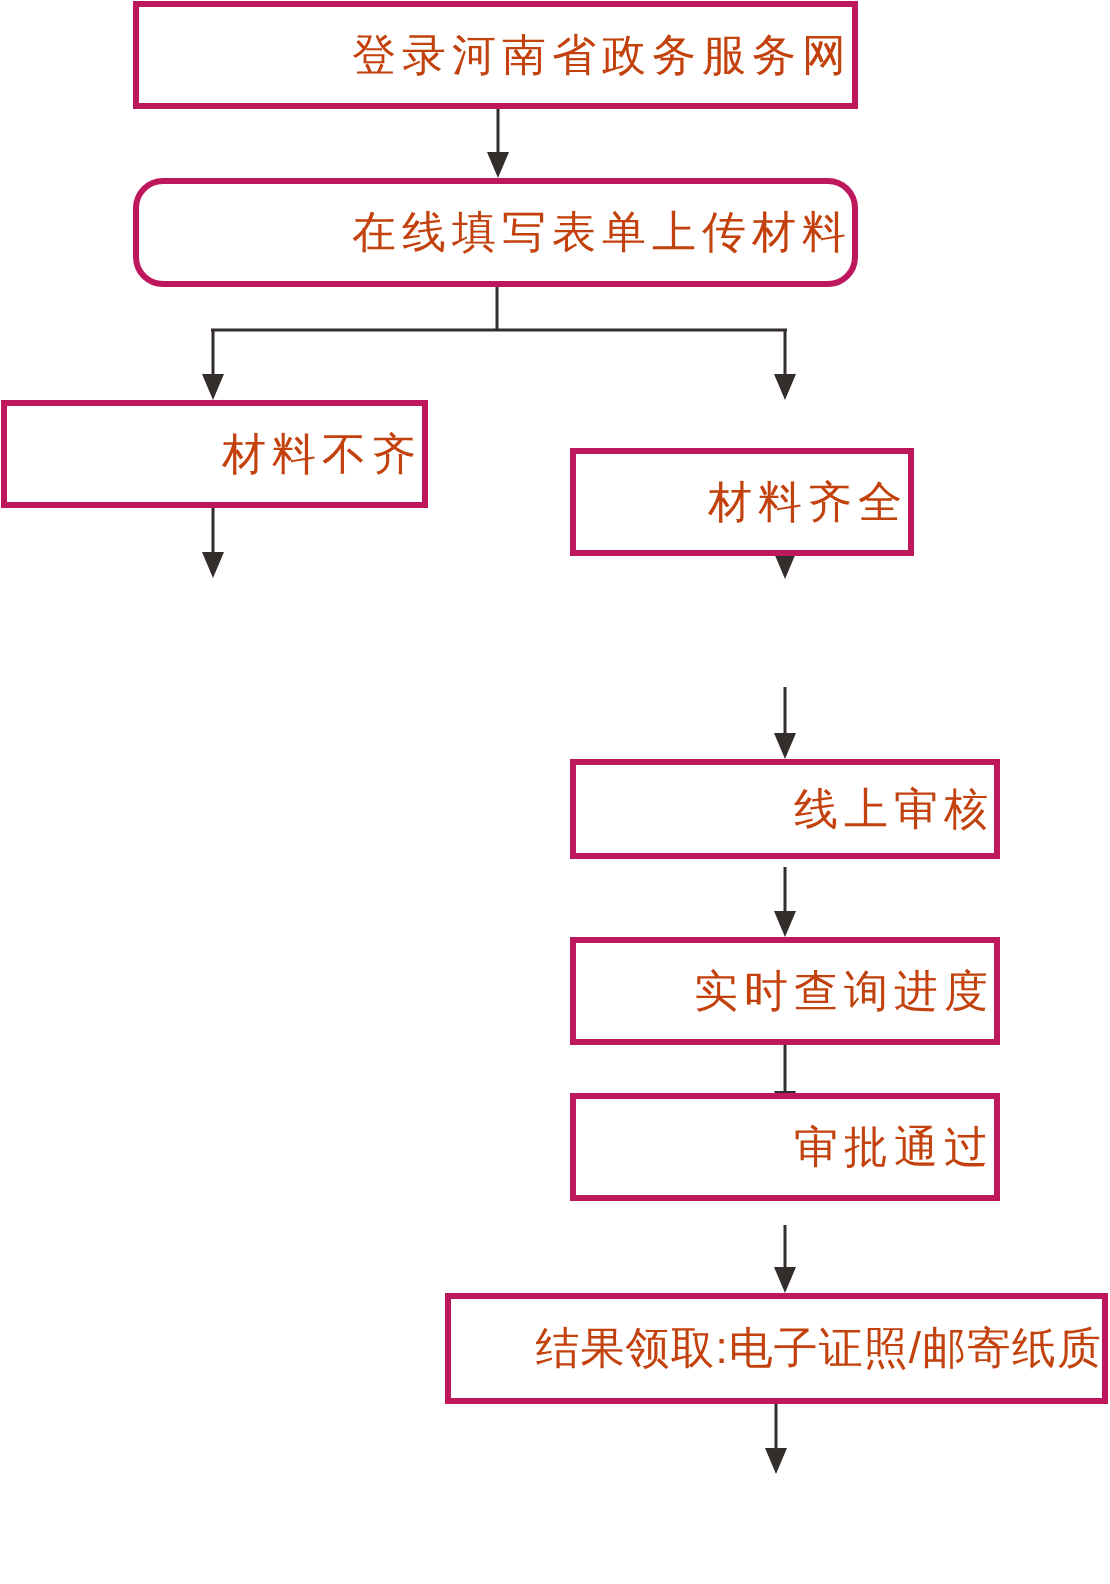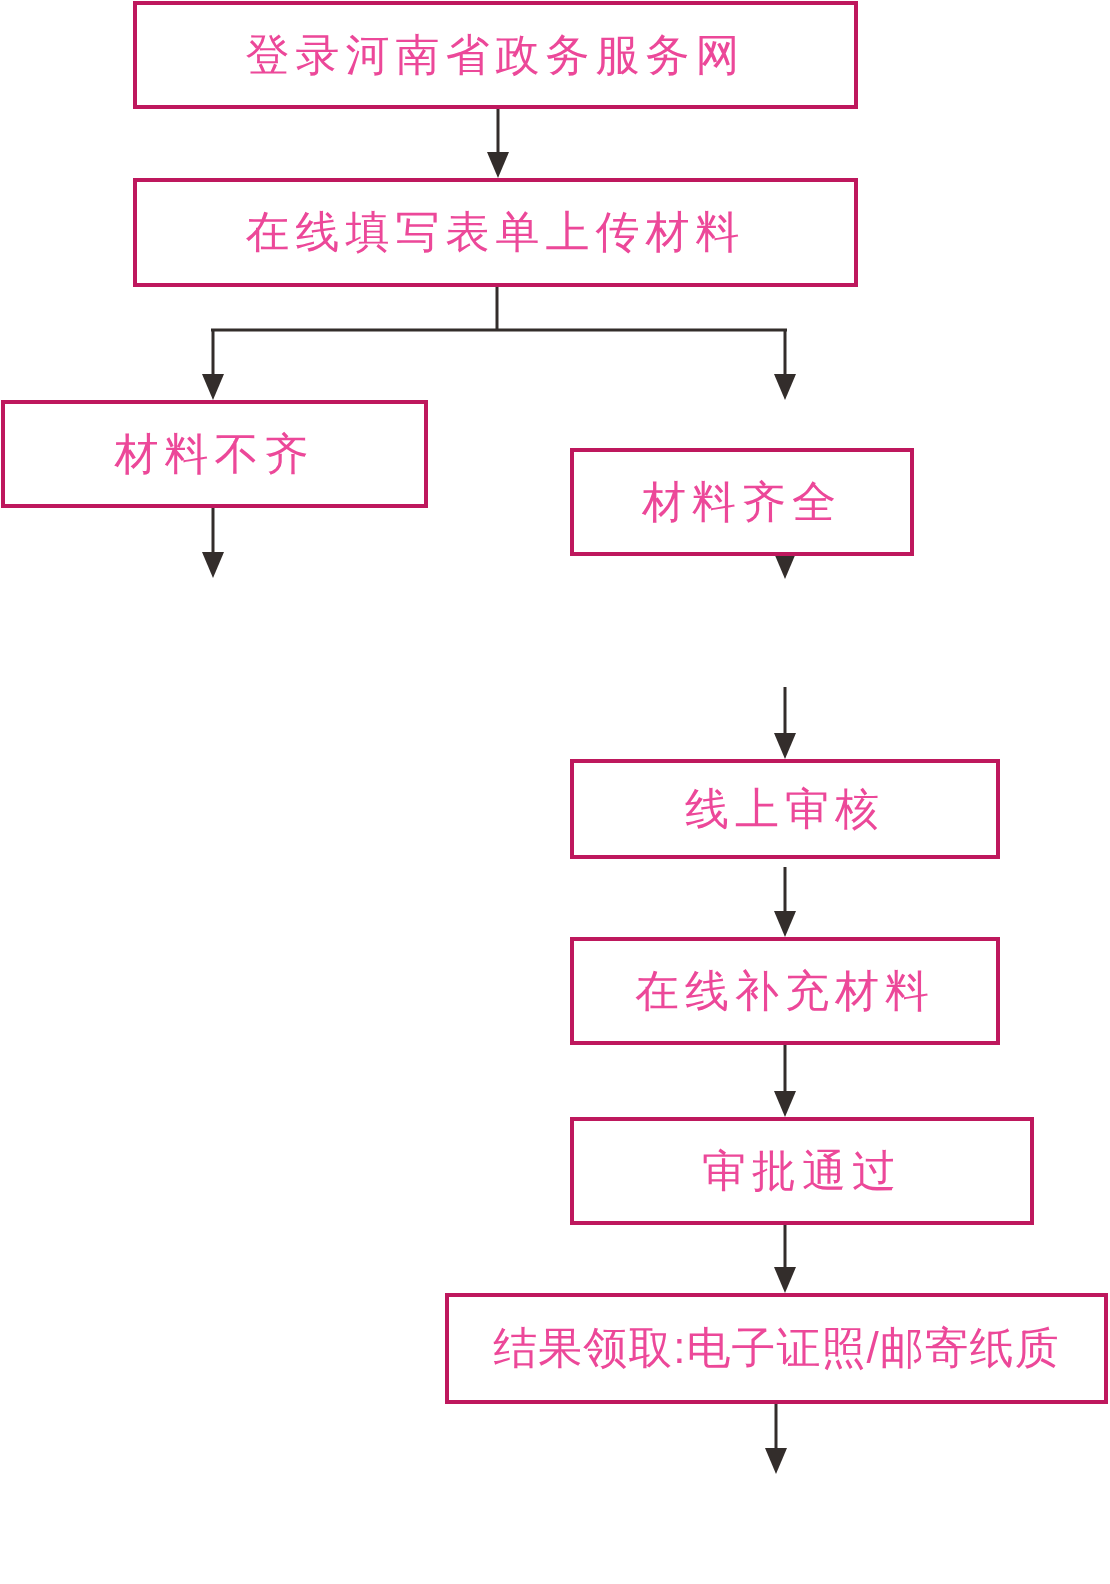--- a/index.html
+++ b/index.html
@@ -22,39 +22,39 @@
     stroke-width:3;
   }
   .connectors polygon{
     fill:#332d2b;
     stroke:none;
   }
   .node{
     position:absolute;
     box-sizing:border-box;
     background:#ffffff;
-    border:4px solid #be185d;
+    border:6px solid #be185d;
     display:flex;
     align-items:center;
-    justify-content:center;
+    justify-content:flex-end;
     text-align:center;
-    color:#ec4899;
+    color:#c2410c;
     font-size:44px;
     letter-spacing:6px;
     white-space:nowrap;
   }
   .n-login      {left:133px; top:1px;    width:725px; height:108px;}
-  .n-fill       {left:133px; top:178px;  width:725px; height:109px;}
+  .n-fill       {left:133px; top:178px;  width:725px; height:109px;border-radius:30px;}
   .n-incomplete {left:1px;   top:400px;  width:427px; height:108px;}
   .n-supplement {left:1px;   top:578px;  width:427px; height:109px;}
   .n-complete   {left:570px; top:400px;  width:344px; height:108px;margin-top:48px;}
   .n-submit     {left:570px; top:579px;  width:430px; height:108px;}
   .n-review     {left:570px; top:759px;  width:430px; height:100px;}
   .n-progress   {left:570px; top:937px;  width:430px; height:108px;}
-  .n-approved   {left:570px; top:1117px; width:464px; height:108px;}
+  .n-approved   {left:570px; top:1093px; width:430px; height:108px;}
   .n-result     {left:445px; top:1293px; width:663px; height:111px; letter-spacing:1px;}
   .n-feedback   {left:570px; top:1474px; width:430px; height:106px;}
 </style>
 </head>
 <body>
 
 <div class="canvas">
 
   <svg class="connectors" viewBox="0 0 1110 1584" xmlns="http://www.w3.org/2000/svg">
 
@@ -109,21 +109,21 @@
   <div class="node n-complete">
     <span>材料齐全</span>
   </div>
 
 
   <div class="node n-review">
     <span>线上审核</span>
   </div>
 
   <div class="node n-progress">
-    <span>在线补充材料</span>
+    <span>实时查询进度</span>
   </div>
 
   <div class="node n-approved">
     <span>审批通过</span>
   </div>
 
   <div class="node n-result">
     <span>结果领取:电子证照/邮寄纸质</span>
   </div>
 

